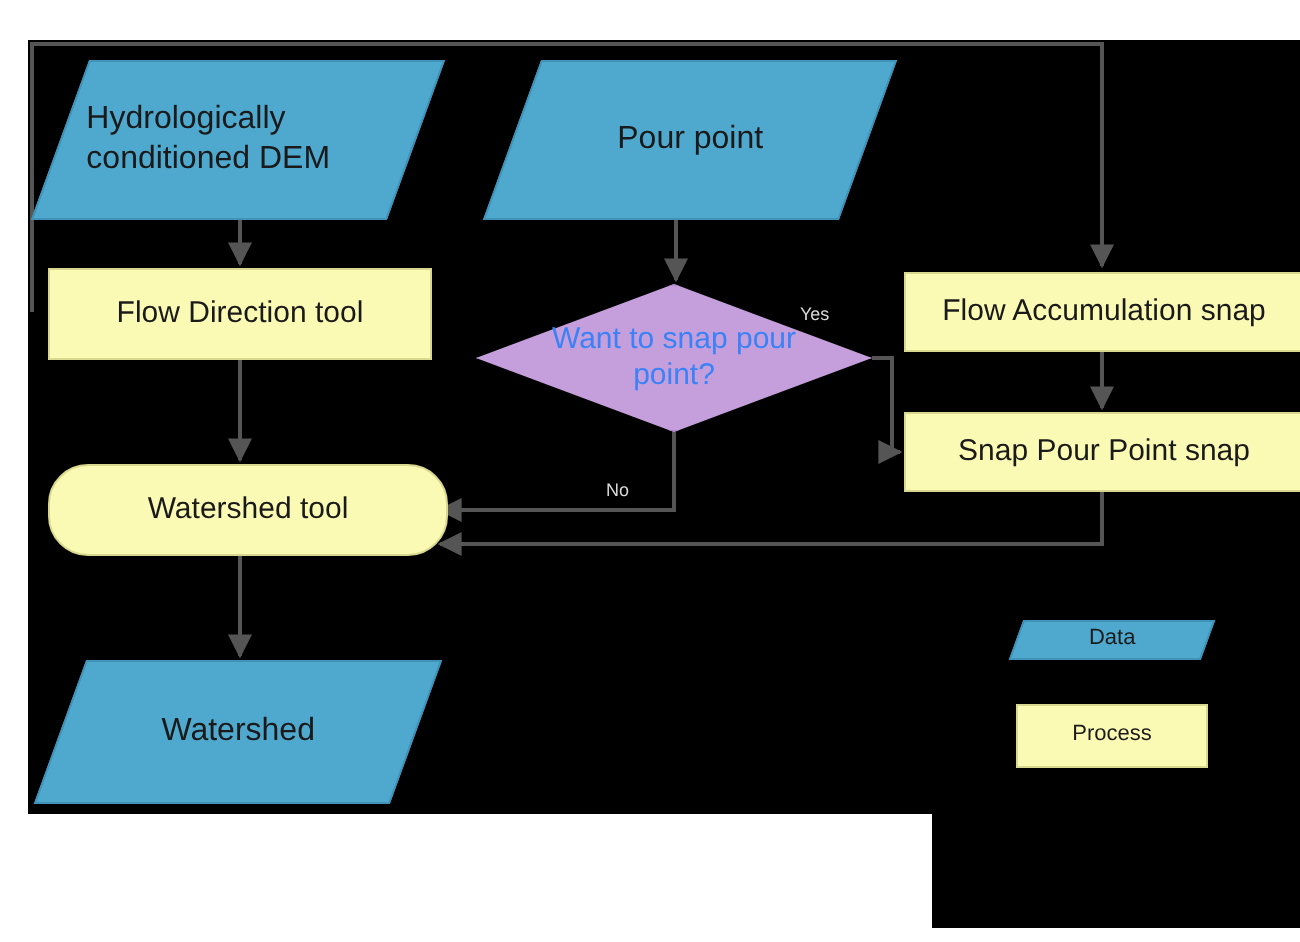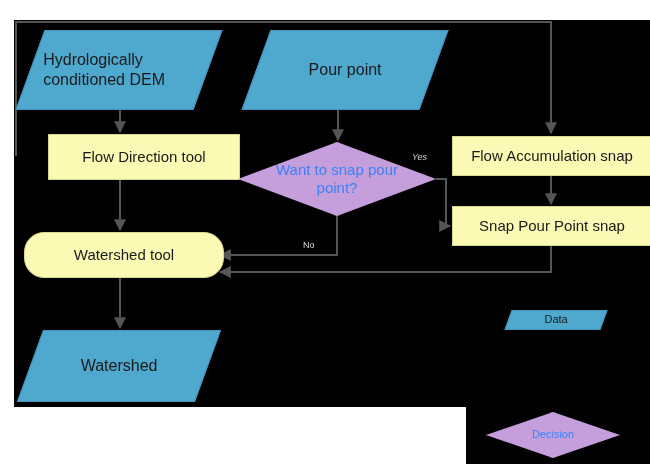--- a/index.html
+++ b/index.html
@@ -91,40 +91,40 @@
     line-height: 1.22;
   }
 
   
   #node-dem        { left: 30px;  top: 30px;  width: 178px; height: 80px; font-size: 16px; }
   #node-dem .node-label { padding-left: 12px; text-align: left; }
 
   #node-pourpoint  { left: 256px; top: 30px;  width: 178px; height: 80px; font-size: 16px; }
   #node-pourpoint .node-label { text-align: center; }
 
-  #node-flowdir    { left: 24px;  top: 134px; width: 192px; height: 46px; font-size: 15px; margin-left: 24px; }
+  #node-flowdir    { left: 24px;  top: 134px; width: 192px; height: 46px; font-size: 15px; }
   #node-watershed-tool { left: 24px; top: 232px; width: 200px; height: 46px; font-size: 15px; border-radius: 20px; }
 
   #node-watershed-out { left: 30px; top: 330px; width: 178px; height: 72px; font-size: 16px; }
   #node-watershed-out .node-label { text-align: center; }
 
   #node-flowaccum  { left: 452px; top: 136px; width: 200px; height: 40px; font-size: 15px; }
   #node-snappour   { left: 452px; top: 206px; width: 200px; height: 40px; font-size: 15px; }
 
   #node-decision   { left: 238px; top: 142px; width: 198px; height: 74px; font-size: 15px; }
   #node-decision .decision-text { padding: 0 26px; box-sizing: border-box; }
 
   
   .branch-label {
     position: absolute;
     font-size: 9px;
     color: #d9d9d9;
     white-space: nowrap;
   }
-  #label-yes { left: 412px; top: 152px; font-style: italic; }
+  #label-yes { left: 400px; top: 152px; }
   #label-no  { left: 303px; top: 240px; }
 
   
   .legend-item { position: absolute; }
   #legend-data {
     left: 508px; top: 310px; width: 96px; height: 20px;
     font-size: 11px;
   }
   #legend-data .node-label { text-align: center; }
 
@@ -207,19 +207,18 @@
     <div class="decision-text">Want to snap pour point?</div>
   </div>
 
   <div id="label-yes" class="branch-label">Yes</div>
   <div id="label-no" class="branch-label">No</div>
 
   <div id="legend-data" class="node data skew legend-item">
     <span class="node-label">Data</span>
   </div>
 
-
-  <div id="legend-decision" class="decision-wrap legend-item">
-    <div class="decision-shape"></div>
-    <div class="decision-text">Decision</div>
-  </div>
+  <div id="legend-process" class="node process legend-item">
+    <span class="node-label">Process</span>
+  </div>
+
 
 </div>
 
 </body></html>

